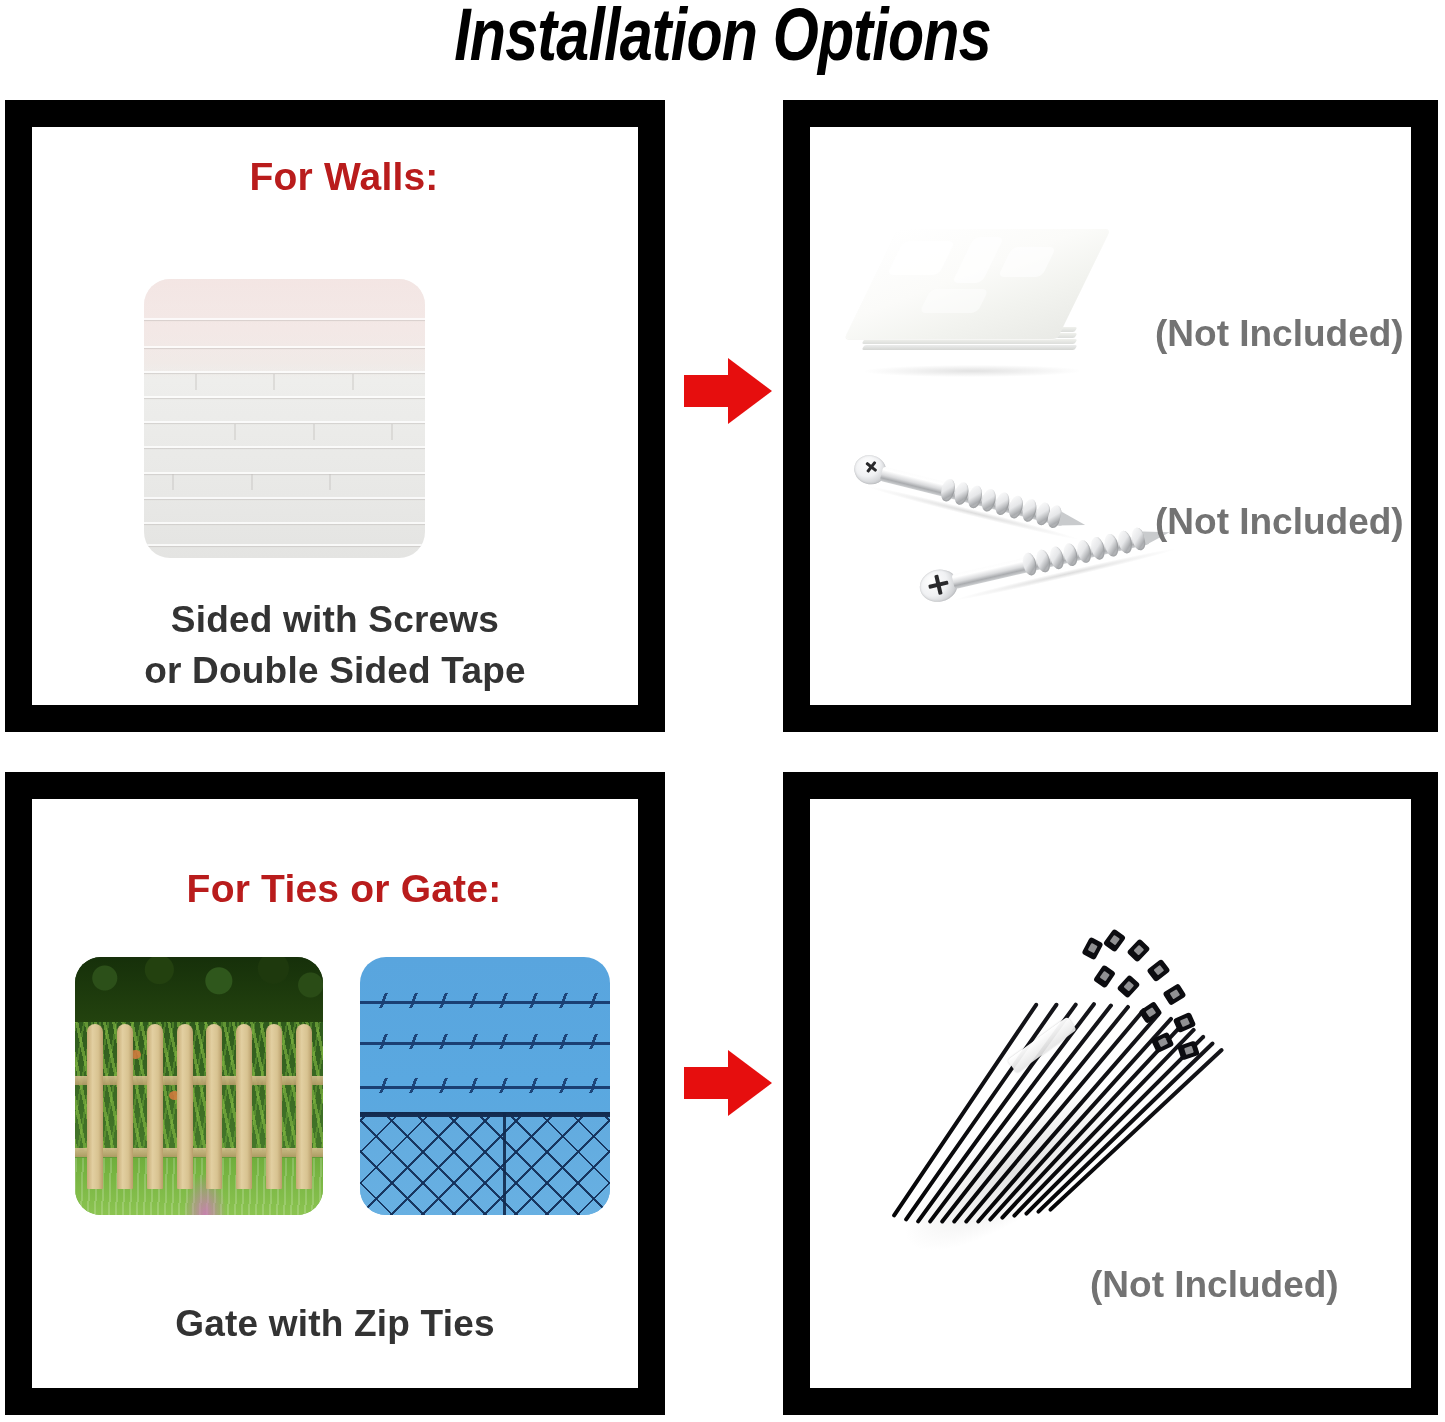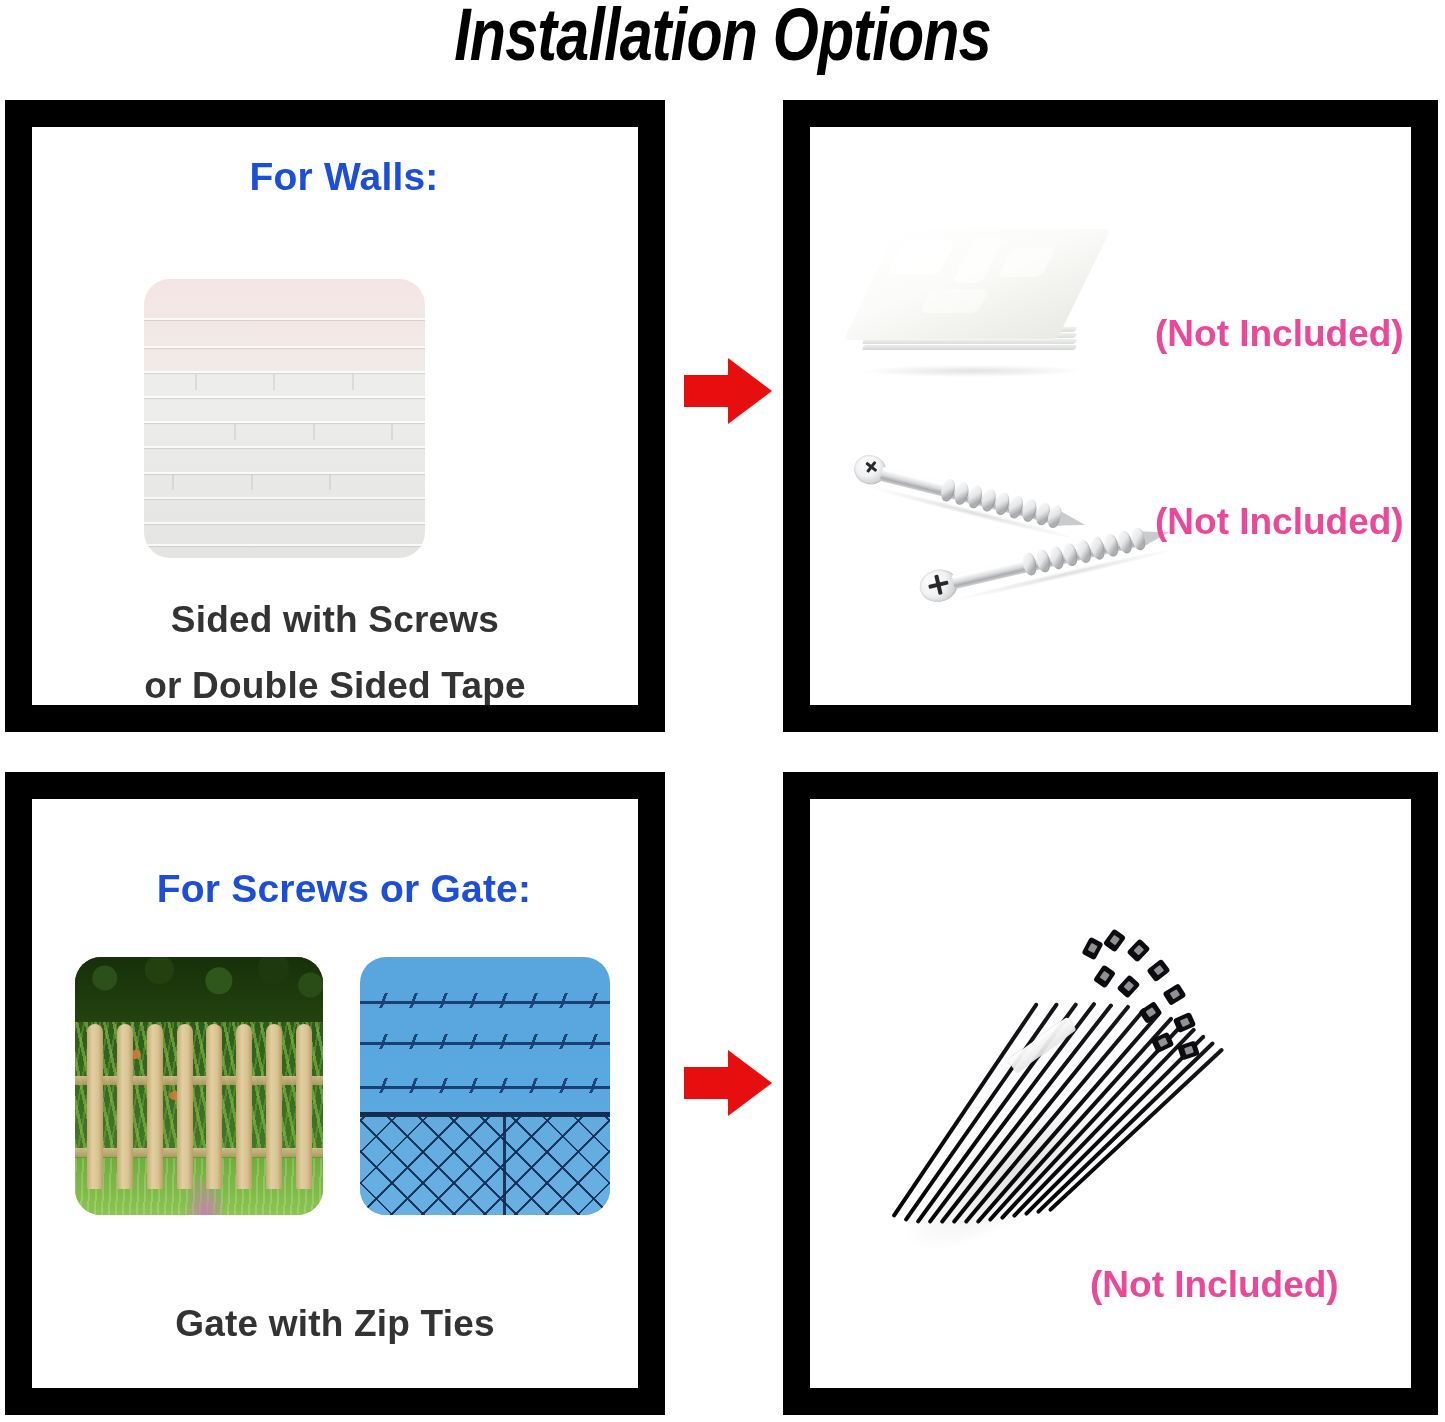--- a/index.html
+++ b/index.html
@@ -54,41 +54,41 @@
   #panel-fence-hw   { left: 783px; top: 772px;  width: 655px; height: 643px; }
 
   
   .panel-heading {
     position: absolute;
     left: 0; right: 0;
     text-align: center;
     font-family: "Liberation Sans", sans-serif;
     font-weight: bold;
     font-size: 39px;
-    color: #1d4ed8;
+    color: #b91c1c;
     letter-spacing: 0.2px;
     padding-left: 18px;
   }
   .caption-line {
     position: absolute;
     left: 0; right: 0;
     text-align: center;
     font-family: "Liberation Sans", sans-serif;
     font-weight: bold;
     font-size: 37px;
     color: #333333;
     letter-spacing: 0.2px;
     white-space: nowrap;
   }
   .not-included {
     position: absolute;
     font-family: "Liberation Sans", sans-serif;
     font-weight: bold;
     font-size: 37px;
-    color: #ec4899;
+    color: #737373;
     white-space: nowrap;
   }
 
   
   .arrow {
     position: absolute;
     width: 88px;
     height: 66px;
   }
   .arrow .tail {
@@ -443,21 +443,21 @@
       <div class="brickedge" style="left:74%; top:34%"></div>
       <div class="brickedge" style="left:32%; top:52%"></div>
       <div class="brickedge" style="left:60%; top:52%"></div>
       <div class="brickedge" style="left:88%; top:52%"></div>
       <div class="brickedge" style="left:10%; top:70%"></div>
       <div class="brickedge" style="left:38%; top:70%"></div>
       <div class="brickedge" style="left:66%; top:70%"></div>
     </div>
 
     <div class="caption-line" style="top:472px;">Sided with Screws</div>
-    <div class="caption-line" style="top:538px;">or Double Sided Tape</div>
+    <div class="caption-line" style="top:523px;">or Double Sided Tape</div>
   </div>
 </div>
 
 <div class="arrow" style="left:684px; top:358px;">
   <div class="tail"></div>
   <div class="head"></div>
 </div>
 
 <div class="panel" id="panel-wall-hw">
   <div class="panel-inner">
@@ -512,21 +512,21 @@
       <div class="thread" style="left:204px;"></div>
       <div class="tip" style="left:216px; top:1px;"></div>
     </div>
 
     <div class="not-included" style="left:345px; top:374px;">(Not Included)</div>
   </div>
 </div>
 
 <div class="panel" id="panel-fence">
   <div class="panel-inner">
-    <div class="panel-heading" style="top:68px;">For Screws or Gate:</div>
+    <div class="panel-heading" style="top:68px;">For Ties or Gate:</div>
   </div>
 </div>
 
 <div class="photo" id="photo-wood">
   <div class="hedge"></div>
   <div class="foliage"></div>
   <div class="bloom" style="left:22%; top:36%;"></div>
   <div class="bloom" style="left:55%; top:31%;"></div>
   <div class="bloom" style="left:78%; top:38%;"></div>
   <div class="bloom" style="left:38%; top:52%;"></div>

